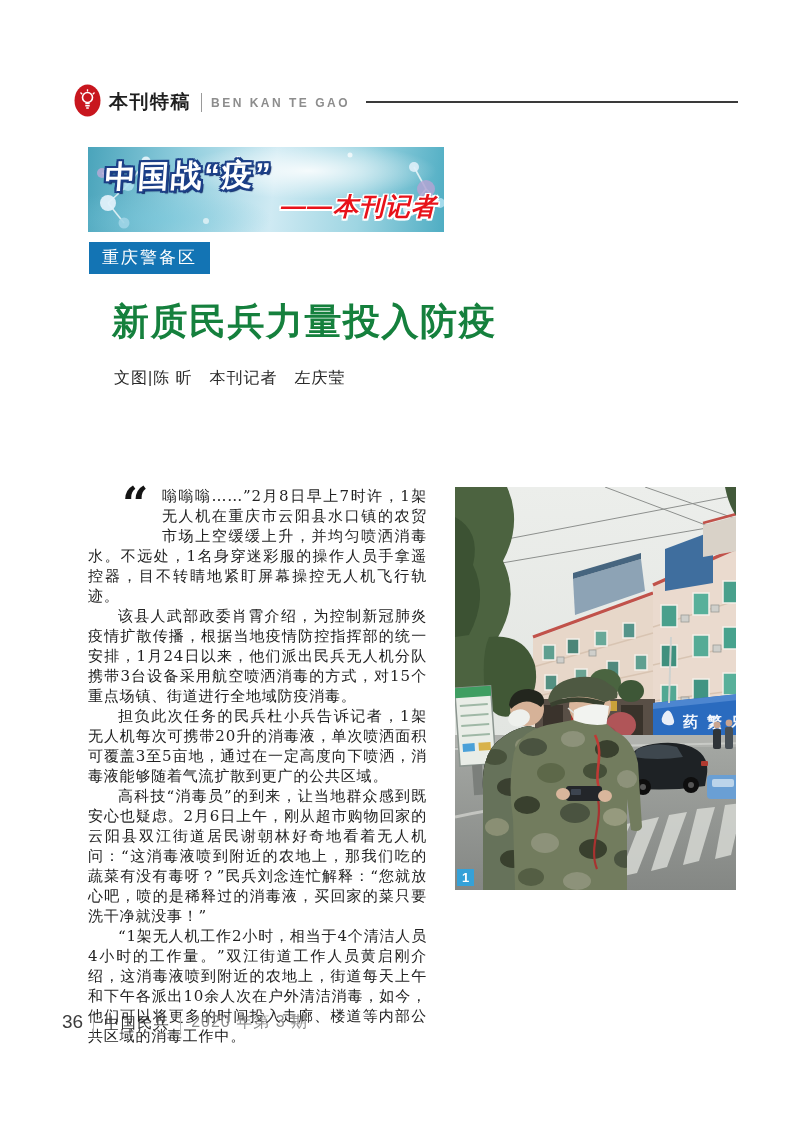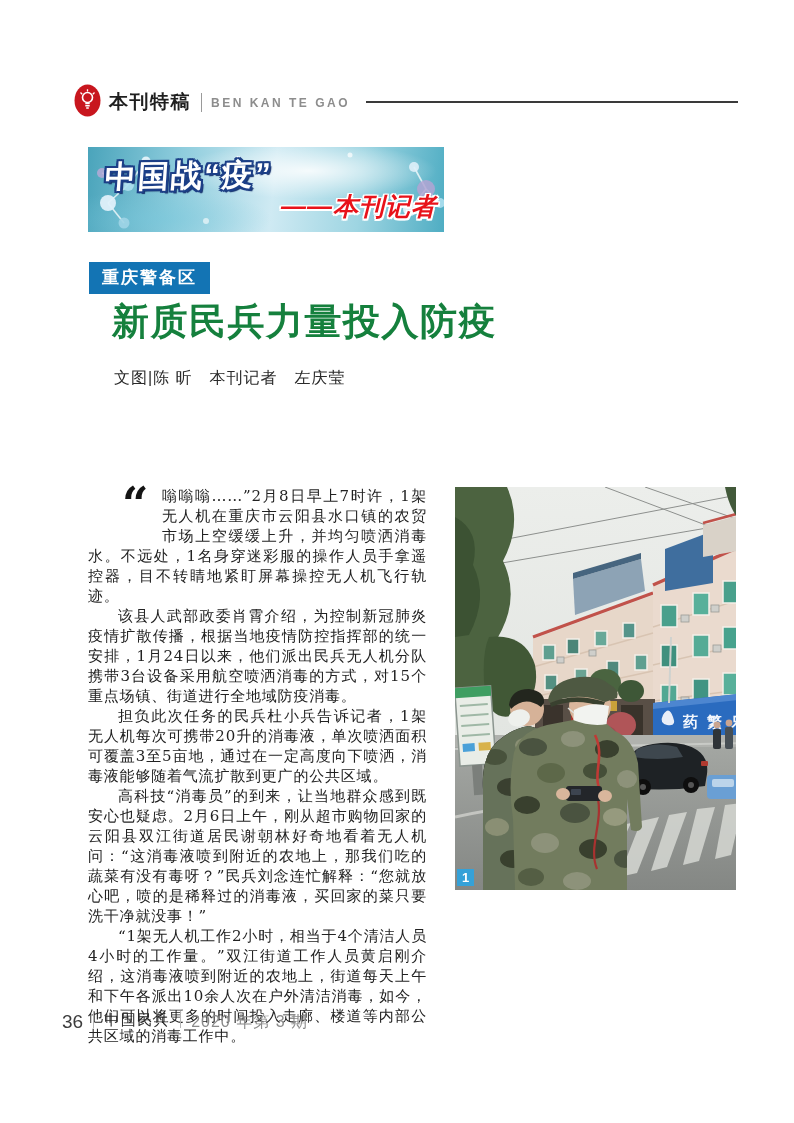--- a/index.html
+++ b/index.html
@@ -34,22 +34,22 @@
   }
   .banner-sub {
     position:absolute; right:7px; top:43px; font-size:25px; font-weight:900; font-style:italic;
     color:#e8121a; letter-spacing:1px; white-space:nowrap;
     text-shadow:-1.5px 0 0 #fff, 1.5px 0 0 #fff, 0 -1.5px 0 #fff, 0 1.5px 0 #fff,
       -1.5px -1.5px 0 #fff, 1.5px 1.5px 0 #fff, 1.5px -1.5px 0 #fff, -1.5px 1.5px 0 #fff;
   }
 
   
   .tag {
-    position:absolute; left:89px; top:262px; display:inline-block;
-    background:#1374b4; color:#fff; font-size:17px; font-weight:bold;
+    position:absolute; left:89px; top:242px; display:inline-block;
+    background:#1374b4; color:#fff; font-size:17px; font-weight:normal;
     letter-spacing:2px; padding:4px 13px 5px;
   }
   .title {
     position:absolute; left:112px; top:297px; font-size:37px; font-weight:900;
     color:#15803d; letter-spacing:1.5px; white-space:nowrap;
   }
   .byline { position:absolute; left:114px; top:368px; font-size:16px; color:#2a2a2a; letter-spacing:1px; }
 
   
   .text-col {
@@ -64,21 +64,21 @@
   .dq {
     display:block; padding-left:34px; font-family:"DejaVu Serif",serif; font-weight:bold;
     font-size:46px; line-height:36px; letter-spacing:0; color:#141414;
   }
 
   
   .photo { position:absolute; left:455px; top:487px; width:281px; height:403px; overflow:hidden; background:#fdba74; }
   .photo svg { display:block; }
 
   
-  .page-footer { position:absolute; left:62px; top:1011px; display:flex; align-items:flex-start; }
+  .page-footer { position:absolute; left:62px; top:1011px; display:flex; align-items:flex-end; }
   .footer-page { font-size:19px; color:#3c3c3c; }
   .footer-div { width:1px; height:17px; background:#b5b5b5; margin:0 10px; }
   .footer-mag { font-size:15px; font-weight:normal; color:#2b2b2b; letter-spacing:1.5px; }
   .footer-issue { font-size:16px; color:#8b8b8b; letter-spacing:1px; padding-top:1px; }
 </style>
 </head>
 <body>
 
 <div class="page">
 

